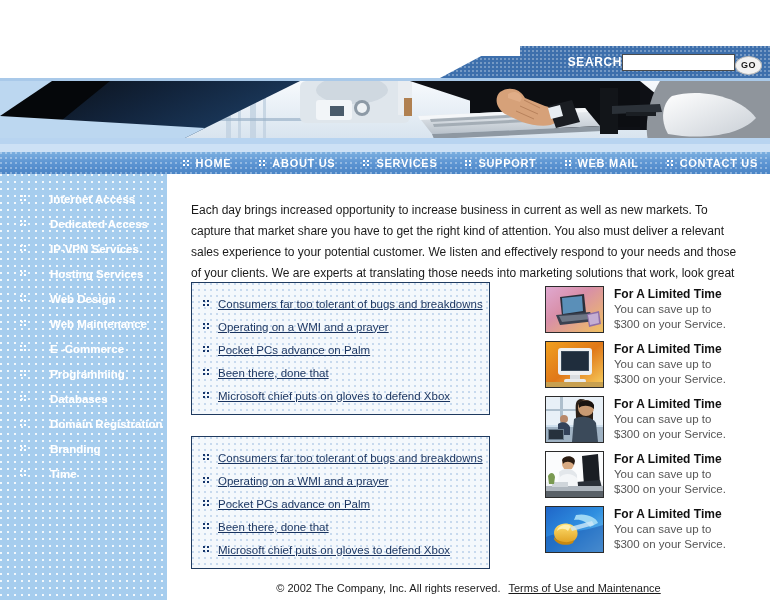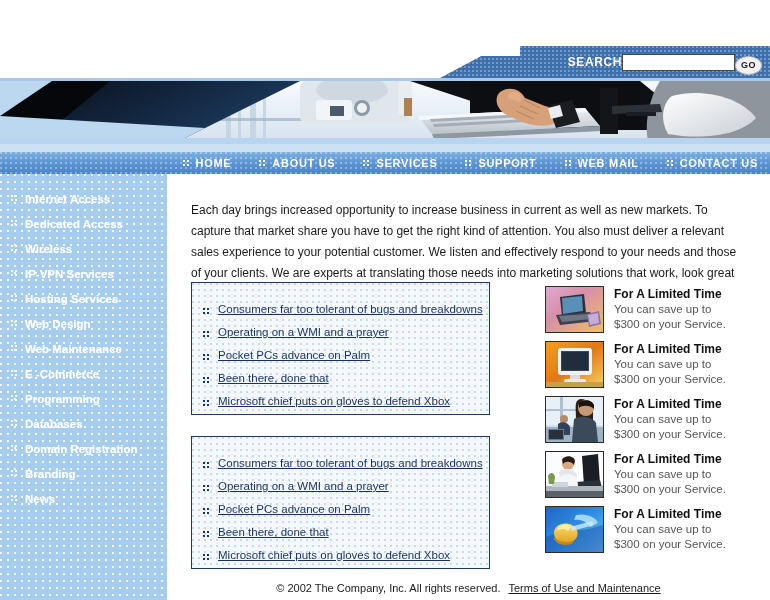--- a/index.html
+++ b/index.html
@@ -201,27 +201,28 @@
     background-color: #a6cdee;
     background-image:
       radial-gradient(circle at 1px 1px, rgba(255,255,255,0.85) 0.8px, transparent 1px);
     background-size: 7px 7px;
     padding-top: 12px;
   }
   .side-item {
     display: flex;
     align-items: center;
     height: 25px;
-    padding-left: 11px;
+    padding-left: 20px;
     color: #ffffff;
     font-size: 11.5px;
     font-weight: bold;
     white-space: nowrap;
     cursor: pointer;
     text-shadow: 0 0 1px rgba(255,255,255,0.4);
+    gap: 16px;
   }
   .side-item .dots { margin-right: 7px; }
 
   
   #content {
     position: absolute;
     left: 167px; top: 174px;
     width: 603px; height: 426px;
     background: #ffffff;
   }
@@ -254,21 +255,21 @@
     background-color: #f4f8fc;
     background-image:
       radial-gradient(circle at 1px 1px, rgba(160,190,225,0.55) 0.7px, transparent 0.9px);
     background-size: 6px 6px;
     padding: 9px 0 7px 0;
     margin-bottom: 21px;
     width: 299px;
   }
   .news-item {
     display: flex;
-    align-items: flex-end;
+    align-items: center;
     padding: 0 0 0 11px;
     height: 23px;
     color: #1f3a6b;
     cursor: pointer;
   }
   .news-item .dots { color: #15356b; margin-right: 8px; }
   .news-item a {
     color: #19335f;
     font-size: 11.5px;
     text-decoration: underline;
@@ -513,29 +514,20 @@
         </span>
       <span>Dedicated Access</span>
     </div>
     <div class="side-item">
       <span class="dots">
           <i></i>
           <i></i>
           <i></i>
           <i></i>
         </span>
-      <span>Wireless</span>
-    </div>
-    <div class="side-item">
-      <span class="dots">
-          <i></i>
-          <i></i>
-          <i></i>
-          <i></i>
-        </span>
       <span>IP-VPN Services</span>
     </div>
     <div class="side-item">
       <span class="dots">
           <i></i>
           <i></i>
           <i></i>
           <i></i>
         </span>
       <span>Hosting Services</span>
@@ -603,21 +595,21 @@
         </span>
       <span>Branding</span>
     </div>
     <div class="side-item">
       <span class="dots">
           <i></i>
           <i></i>
           <i></i>
           <i></i>
         </span>
-      <span>News</span>
+      <span>Time</span>
     </div>
   </div>
 
   <div id="content">
 
     <p id="intro">Each day brings increased opportunity to increase business in current as well as new markets. To capture that market share you have to get the right kind of attention. You also must deliver a relevant sales experience to your potential customer. We listen and effectively respond to your needs and those of your clients. We are experts at translating those needs into marketing solutions that work, look great and communicate well.</p>
 
     <div id="cols">
 
       <div id="newscol">

